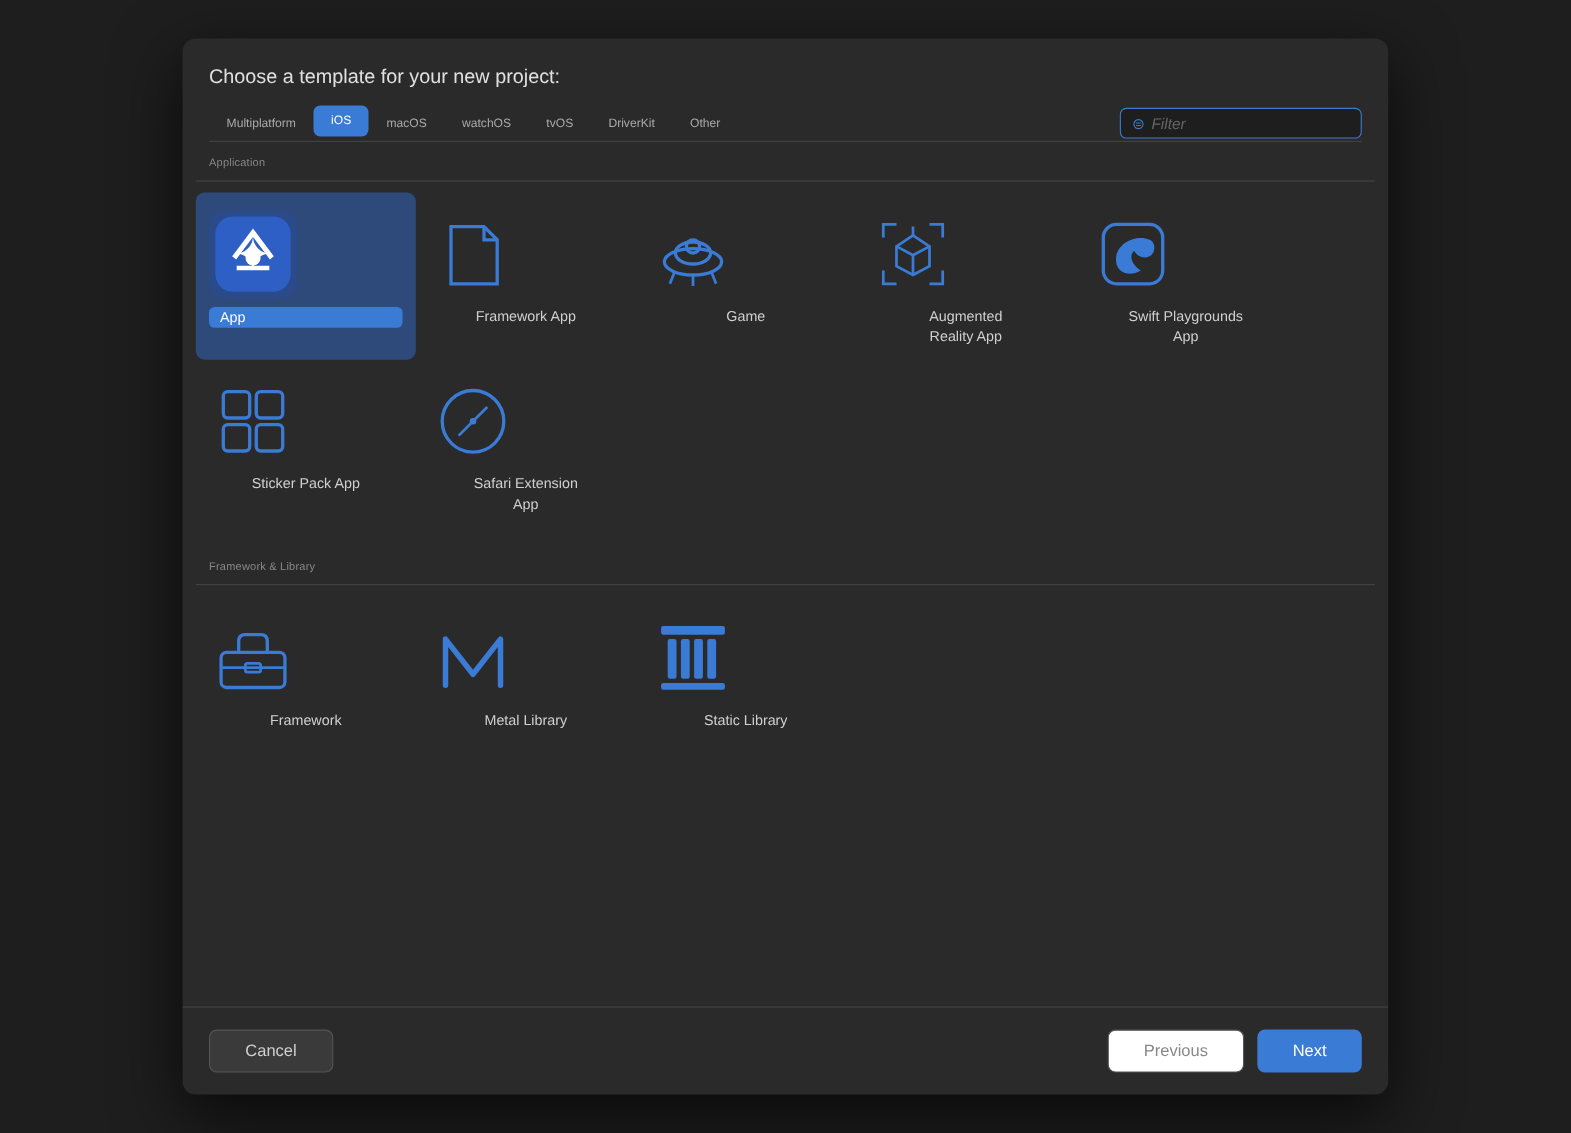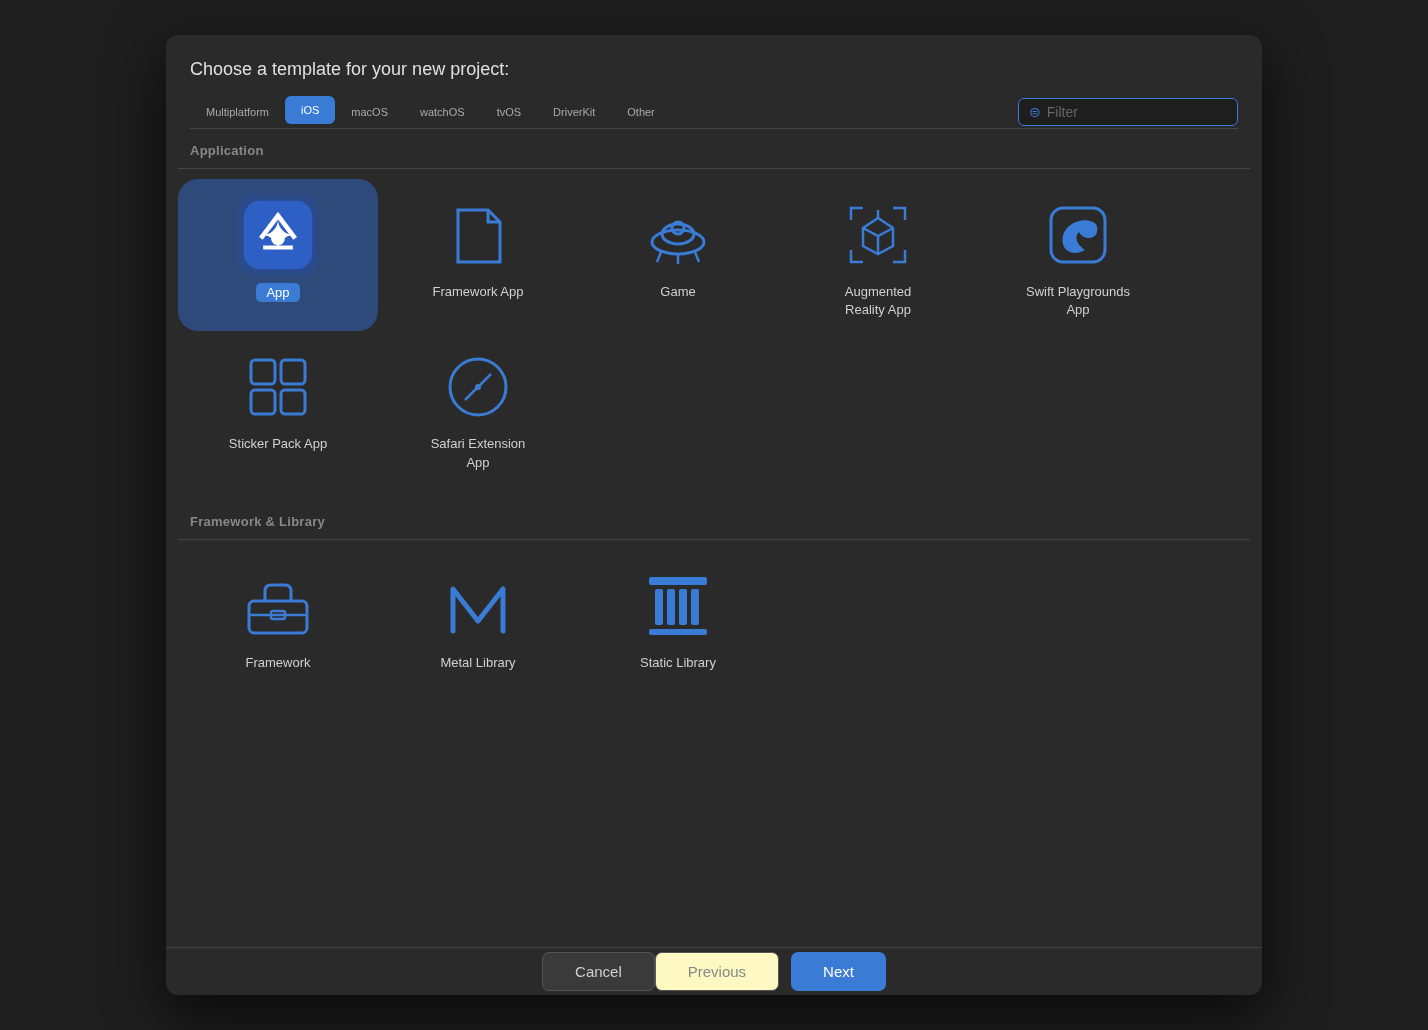--- a/index.html
+++ b/index.html
@@ -84,20 +84,21 @@
       font-size: 14px;
     }
 
     .filter-input {
       background: transparent;
       border: none;
       outline: none;
       color: #aaa;
       font-size: 14px;
       width: 100%;
+      font-style: italic;
     }
 
     .filter-input::placeholder {
       color: #666;
     }
 
     .content-area {
       flex: 1;
       overflow-y: auto;
       padding: 0 12px;
@@ -106,22 +107,22 @@
     .content-area::-webkit-scrollbar {
       width: 8px;
     }
 
     .content-area::-webkit-scrollbar-thumb {
       background: #555;
       border-radius: 4px;
     }
 
     .section-label {
-      font-size: 13px;
-      font-weight: 700;
+      font-size: 10px;
+      font-weight: 400;
       color: #888;
       padding: 14px 12px 10px 12px;
       letter-spacing: 0.02em;
     }
 
     .section-divider {
       border: none;
       border-top: 1px solid #444;
       margin: 0 0;
     }
@@ -129,23 +130,22 @@
     .templates-grid {
       display: flex;
       flex-wrap: wrap;
       padding: 10px 0 16px 0;
     }
 
     .template-item {
       width: 200px;
       display: flex;
       flex-direction: column;
-      align-items: center;
       padding: 16px 12px 12px 12px;
-      border-radius: 20px;
+      border-radius: 8px;
       cursor: pointer;
       gap: 8px;
     }
 
     .template-item.selected {
       background: #2d4a7a;
     }
 
     .template-icon {
       width: 80px;
@@ -172,43 +172,43 @@
     .template-label {
       font-size: 13px;
       color: #d0d0d0;
       text-align: center;
       line-height: 1.4;
     }
 
     .dialog-footer {
       display: flex;
       align-items: center;
-      justify-content: center;
-      padding: 4px 24px;
+      justify-content: space-between;
+      padding: 20px 24px;
       border-top: 1px solid #444;
     }
 
     .btn {
       padding: 10px 32px;
       border-radius: 7px;
       font-size: 15px;
       font-weight: 400;
       border: none;
       cursor: pointer;
       outline: none;
     }
 
     .btn-cancel {
       background: #3a3a3a;
       color: #d0d0d0;
       border: 1px solid #555;
     }
 
     .btn-previous {
-      background: #fef9c3;
+      background: #ffffff;
       color: #888;
       border: 1px solid #555;
     }
 
     .btn-next {
       background: #3a7bd5;
       color: #fff;
     }
 
     .footer-right {

